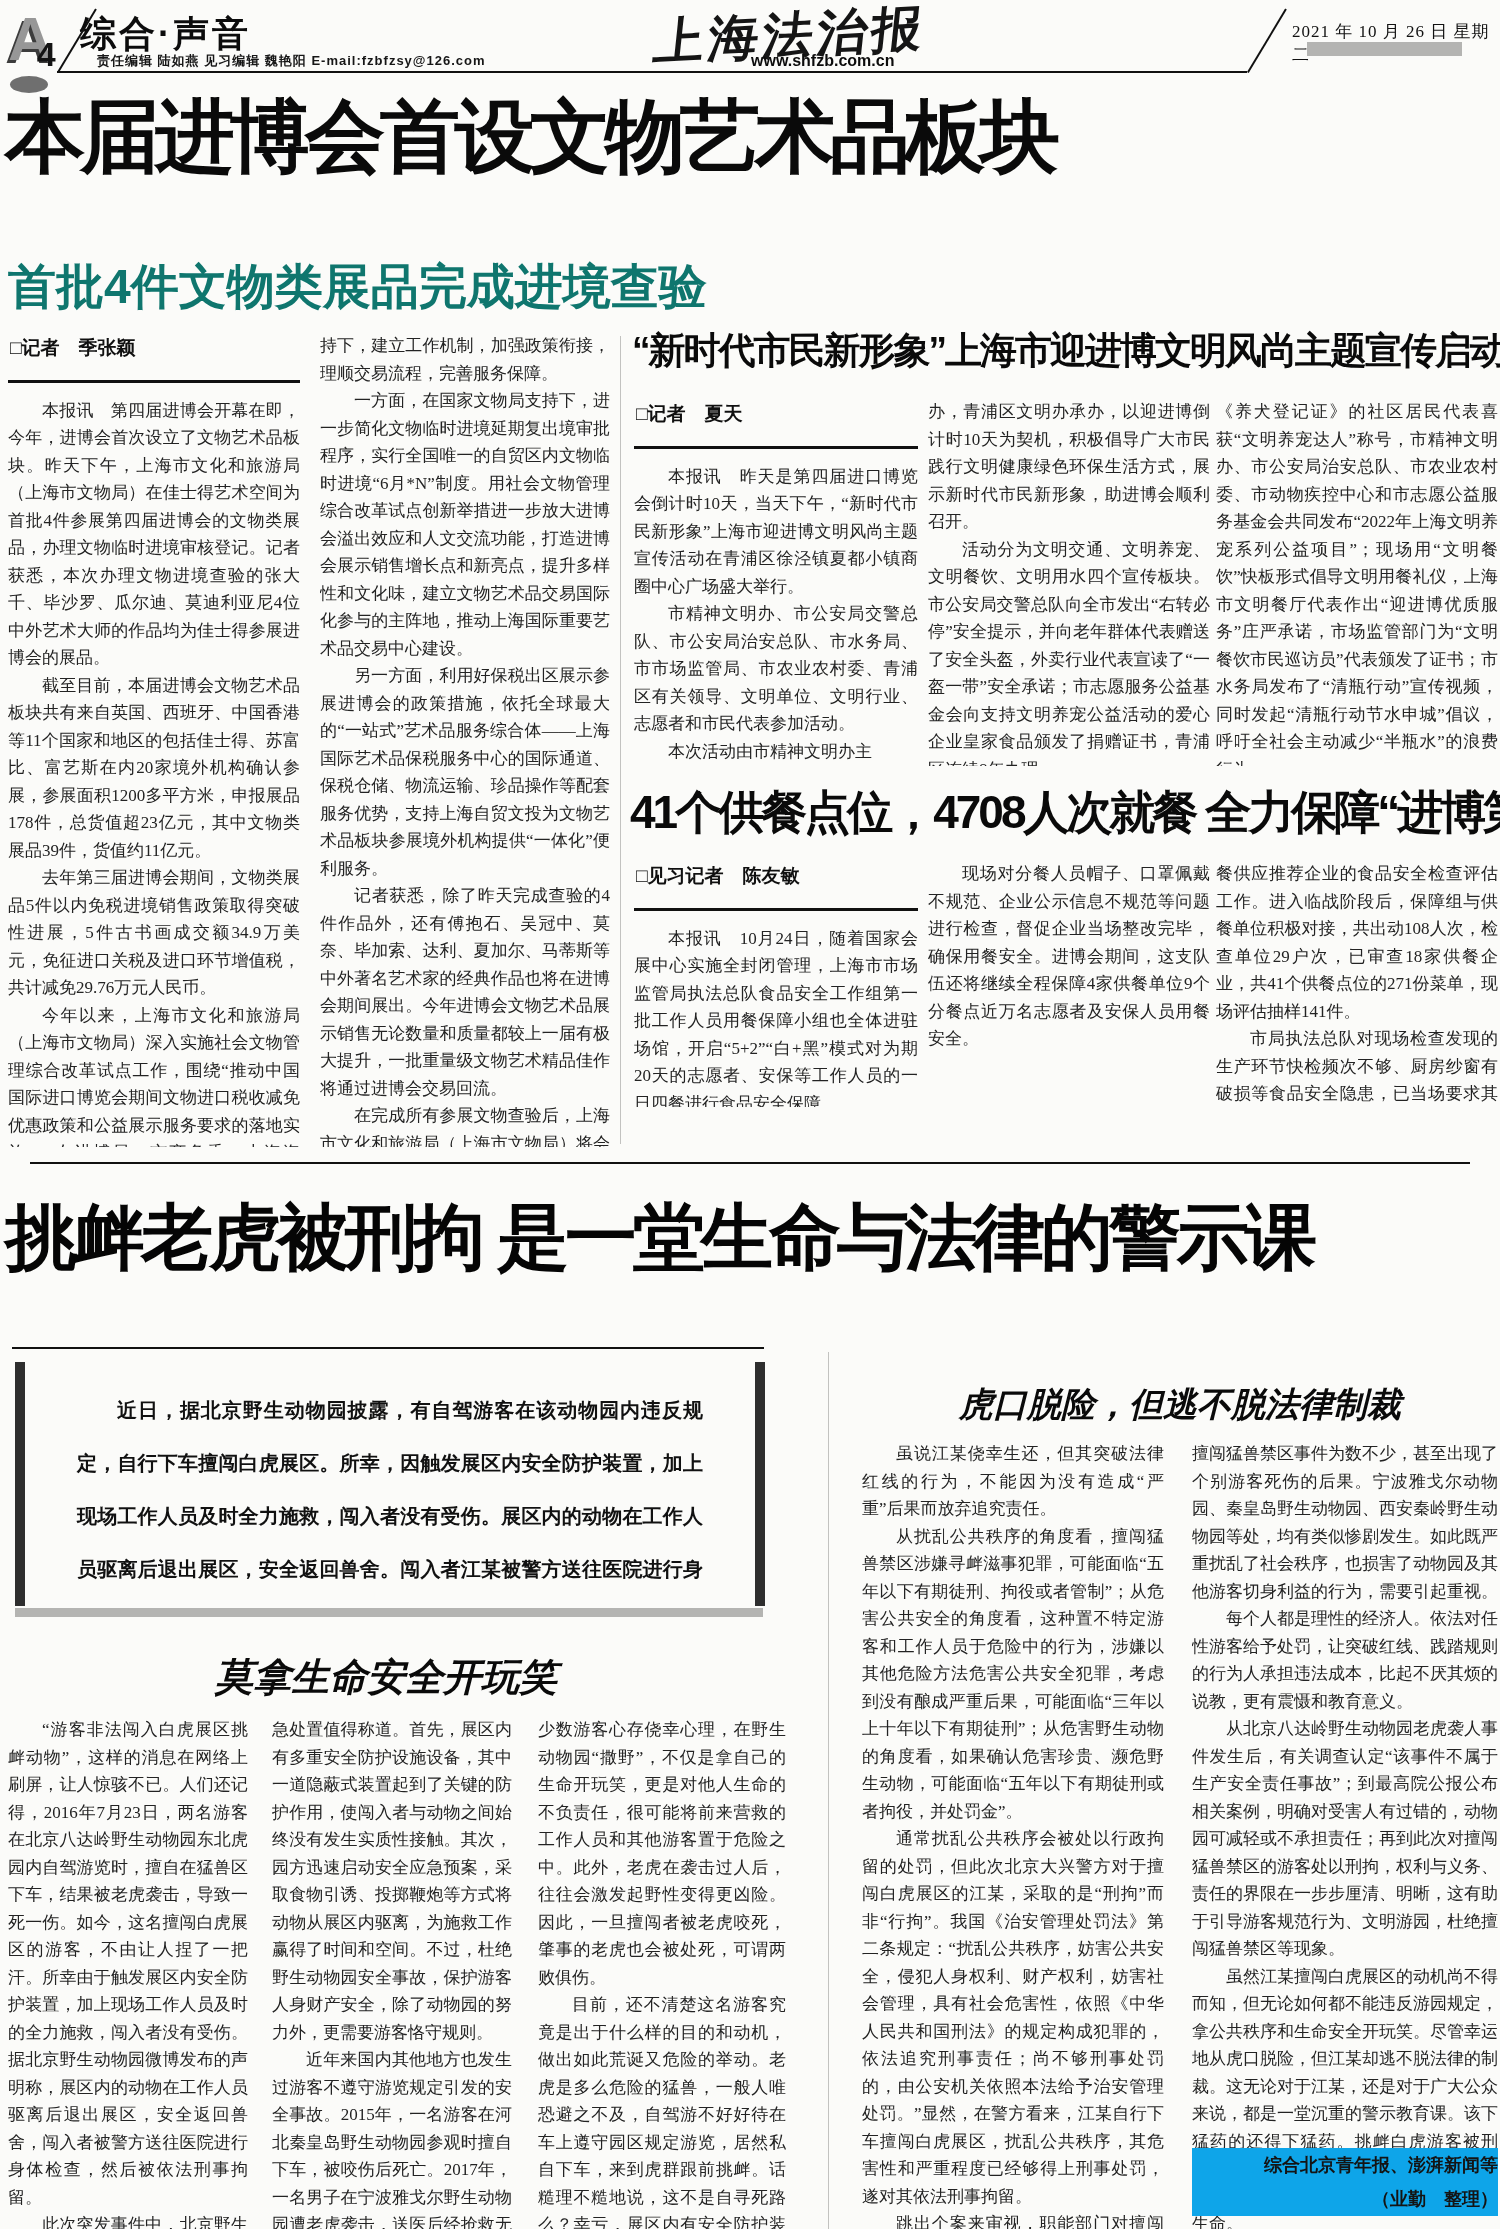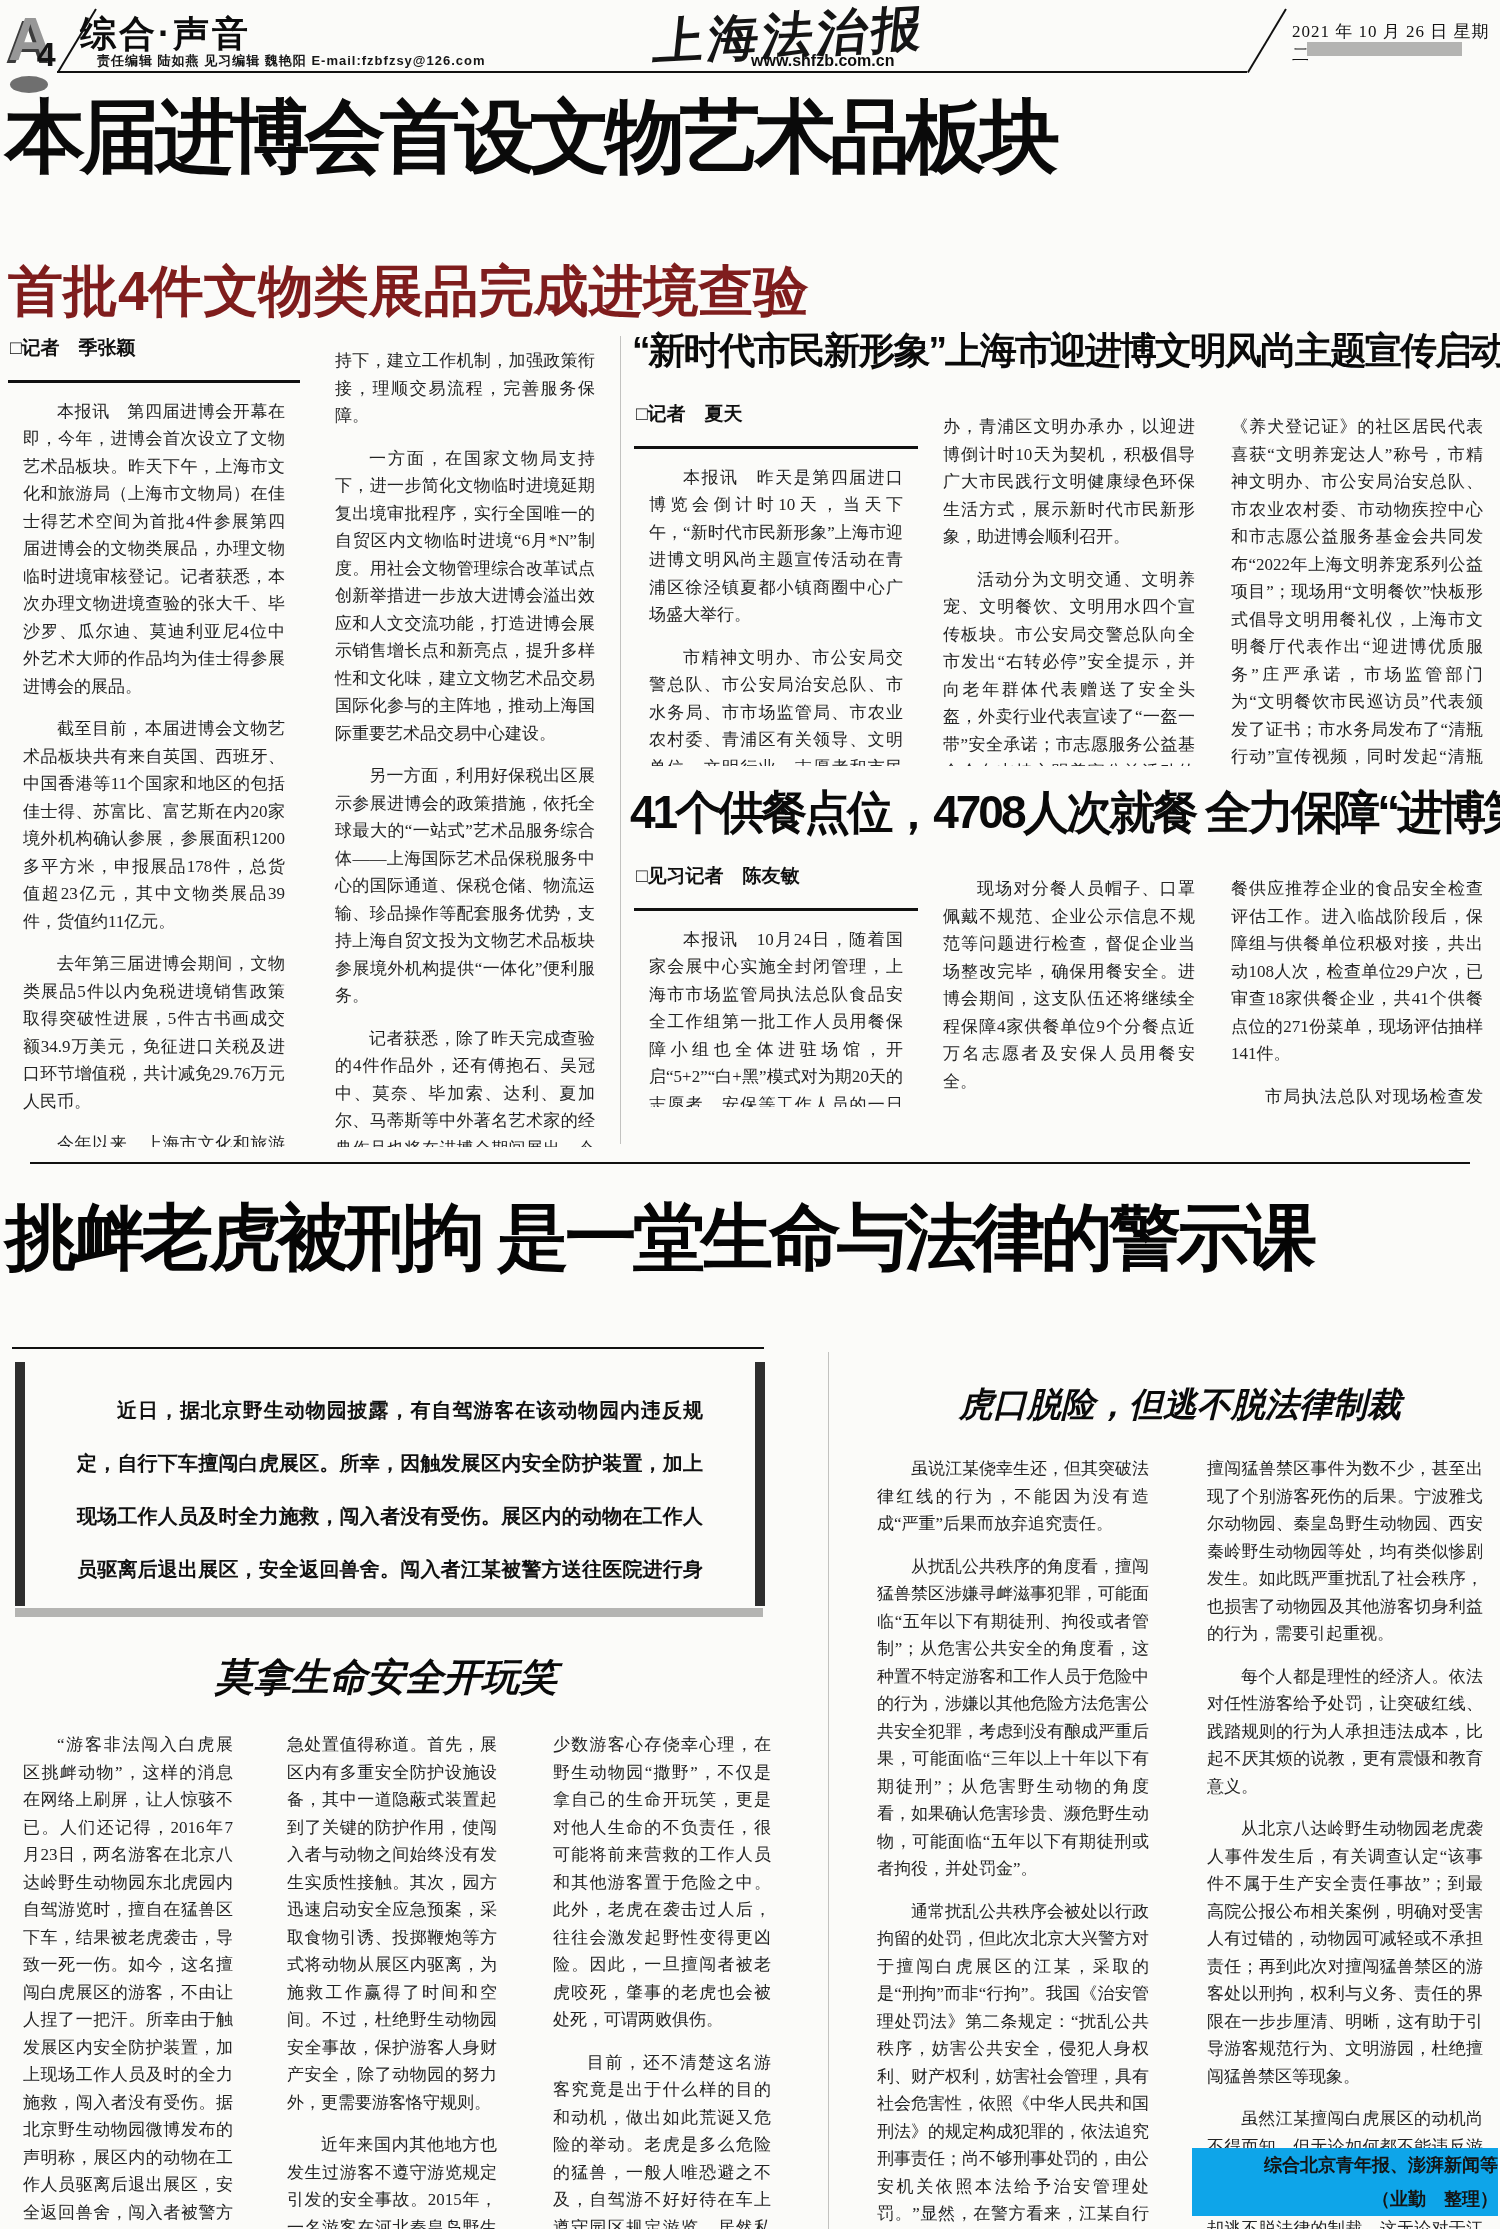--- a/index.html
+++ b/index.html
@@ -16,28 +16,28 @@
   .masthead{font-size:50px;font-weight:bold;transform:skewX(-9deg) rotate(-3deg);color:#151515;letter-spacing:4px;}
   .site{font-family:"Liberation Sans",sans-serif;font-size:16px;font-weight:bold;color:#0c0c0c;margin-left:46px;}
   .date{font-size:17px;color:#111;letter-spacing:1px;}
   .editors{font-family:"Liberation Sans",sans-serif;font-size:13px;font-weight:bold;color:#161616;letter-spacing:1px;}
   .rule{background:#111;}
   .diag{position:absolute;border-top:2px solid #111;transform-origin:left top;}
   .graybar{background:#b4b4b2;}
   
   .h-main{font-family:"Liberation Sans",sans-serif;font-weight:900;color:#0a0a0a;line-height:1.05;
           letter-spacing:-5px;font-size:80px;white-space:nowrap;}
-  .h-sub{font-family:"Liberation Sans",sans-serif;font-weight:800;color:#7f1d1d;font-size:55px;letter-spacing:0px;white-space:nowrap;}
+  .h-sub{font-family:"Liberation Sans",sans-serif;font-weight:800;color:#0f766e;font-size:48px;letter-spacing:0px;white-space:nowrap;}
   .h-art{font-family:"Liberation Sans",sans-serif;font-weight:900;color:#0a0a0a;letter-spacing:-2px;white-space:nowrap;}
   .h-feature{font-family:"Liberation Sans",sans-serif;font-weight:900;color:#050505;font-size:72px;
              letter-spacing:-4px;white-space:nowrap;}
   .h-sec{font-family:"Liberation Sans",sans-serif;font-weight:900;color:#0a0a0a;text-align:center;font-style:italic;}
   
   .col{overflow:hidden;font-size:17px;line-height:27.5px;text-align:justify;color:#232323;}
-  .col p{margin:15px;text-indent:2em;}
+  .col p{margin:0;text-indent:2em;}
   .col p.cont{text-indent:0;}
   .byline{font-family:"Liberation Sans",sans-serif;font-size:19px;font-weight:bold;color:#101010;
           border-bottom:3px solid #111;padding:2px 0 18px 2px;margin-bottom:14px;text-indent:0 !important;}
   .boxlead{border-left:10px solid #2e2e2e;border-right:10px solid #2e2e2e;
            font-size:20px;font-weight:bold;line-height:53px;text-align:justify;color:#111;
            padding:22px 52px 0 52px;overflow:hidden;}
   .boxlead p{margin:0;text-indent:2em;}
   .credit{font-size:18px;font-weight:bold;line-height:34px;text-align:right;color:#141414;background:#0ea5e9;}
   .vrule{width:1px;background:#c2c2c0;}
 </style>

